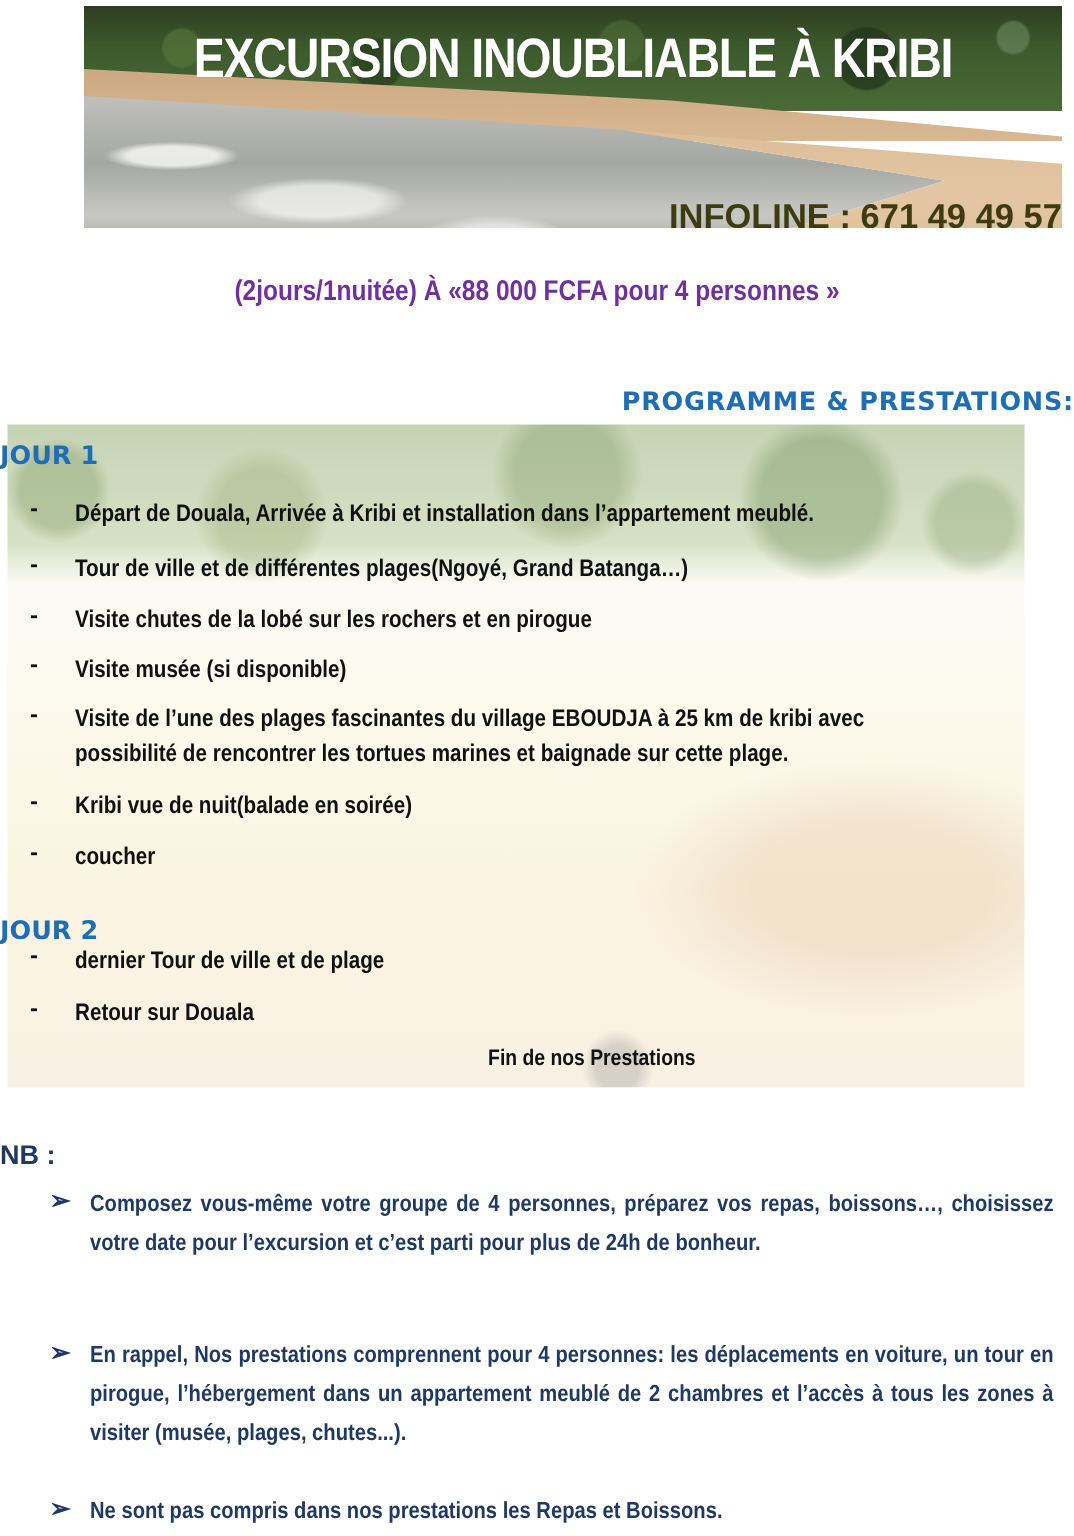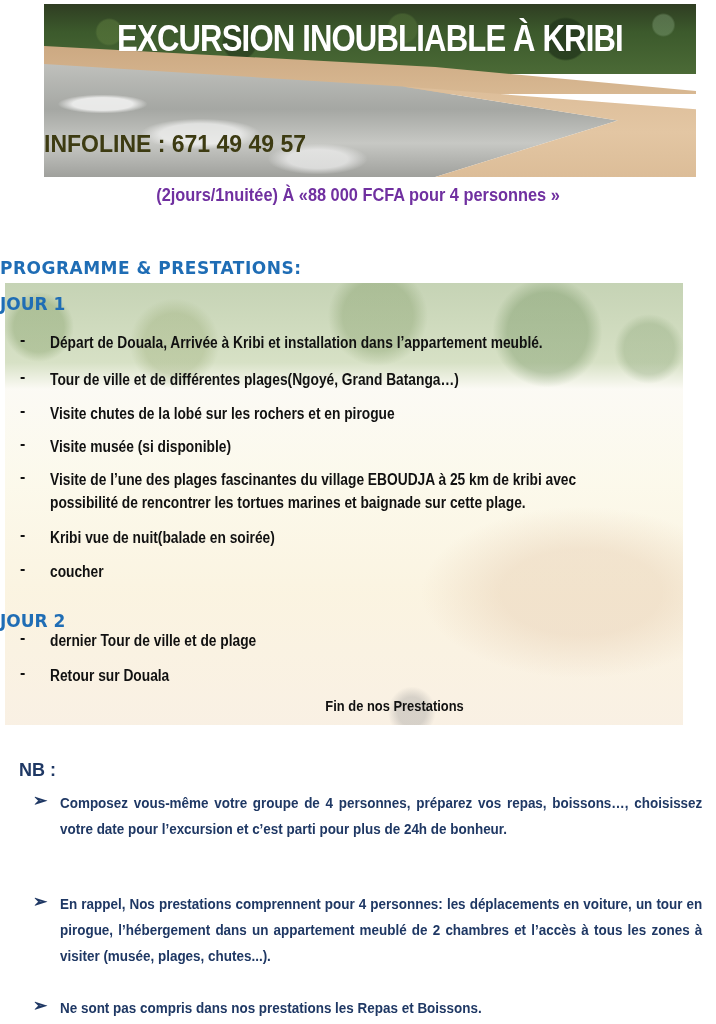--- a/index.html
+++ b/index.html
@@ -2,21 +2,21 @@
 <html><head>
 <meta charset="utf-8">
 <style>
   html, body { margin: 0; padding: 0; }
   body {
     width: 716px; height: 1024px; overflow: hidden; position: relative;
     background: #ffffff;
     font-family: "Liberation Sans", sans-serif;
   }
   .banner {
-    position: absolute; left: 44px; top: 4px; width: 652px; height: 173px;
+    position: absolute; left: 56px; top: 4px; width: 652px; height: 148px;
     overflow: hidden;
     background:
       linear-gradient(172deg, rgba(0,0,0,0) 0%, rgba(0,0,0,0) 100%);
   }
   .banner .trees {
     position: absolute; left: 0; top: 0; width: 100%; height: 70px;
     background: linear-gradient(180deg, #2f3d22 0%, #3c5a2c 40%, #4b6a36 100%);
   }
   .banner .trees::after {
     content: ""; position: absolute; left: 0; top: 0; right: 0; bottom: 0;
@@ -51,33 +51,33 @@
   }
   .banner .title {
     position: absolute; left: 0; right: 0; top: 14px; text-align: center;
     color: #ffffff; font-weight: bold; font-size: 37px; letter-spacing: -1px;
     transform: scaleX(0.84); transform-origin: center;
     font-family: "Liberation Sans", sans-serif;
     text-shadow: 0 0 1px rgba(0,0,0,.3);
     white-space: nowrap;
   }
   .banner .infoline {
-    position: absolute; left: 0; right: 0; top: 127px; text-align: left;
+    position: absolute; left: 0; right: 0; top: 127px; text-align: right;
     color: #3d3b12; font-weight: bold; font-size: 23px;
     font-family: "Liberation Sans", sans-serif;
     white-space: nowrap;
   }
   .price {
     position: absolute; left: 0; right: 0; top: 184px; text-align: center;
     color: #7030a0; font-size: 19px; font-weight: bold;
     font-family: "Liberation Sans Narrow", "Liberation Sans", sans-serif;
     transform: scaleX(0.86); transform-origin: center; white-space: nowrap;
   }
   .prog-title {
-    position: absolute; left: 0; right: 0; top: 258px; text-align: left;
+    position: absolute; left: 0; right: 0; top: 258px; text-align: right;
     color: #1f6db5; font-weight: bold; font-size: 17px; letter-spacing: 0.5px;
     font-family: "DejaVu Sans", sans-serif;
   }
   .photo-bg {
     position: absolute; left: 5px; top: 283px; width: 678px; height: 442px;
     background:
       linear-gradient(180deg, rgba(150,175,120,.55) 0%, rgba(175,195,140,.5) 18%, rgba(250,248,240,.7) 24%, rgba(250,246,225,.65) 45%, rgba(248,236,205,.6) 70%, rgba(244,228,205,.55) 100%);
     overflow: hidden;
   }
   .photo-bg::before {
@@ -111,21 +111,21 @@
     transform: scaleX(0.86); transform-origin: left top;
     width: 720px;
   }
   .fin {
     position: absolute; left: 0; right: 0; top: 697px; text-align: center;
     padding-left: 85px;
     color: #111111; font-weight: bold; font-size: 15px;
     transform: scaleX(0.86); transform-origin: center;
   }
   .nb-title {
-    position: absolute; left: 19px; top: 760px;
+    position: absolute; left: 0; top: 760px;
     color: #1f3864; font-weight: bold; font-size: 18px;
   }
   .nb-item {
     position: absolute; left: 33px; width: 672px;
     color: #1f3864; font-weight: bold; font-size: 15.5px;
   }
   .nb-item .arrow { position: absolute; left: 0; top: 0; font-size: 17px; }
   .nb-item .text {
     position: absolute; left: 27px; width: 740px; line-height: 26px;
     text-align: justify; text-align-last: left;

